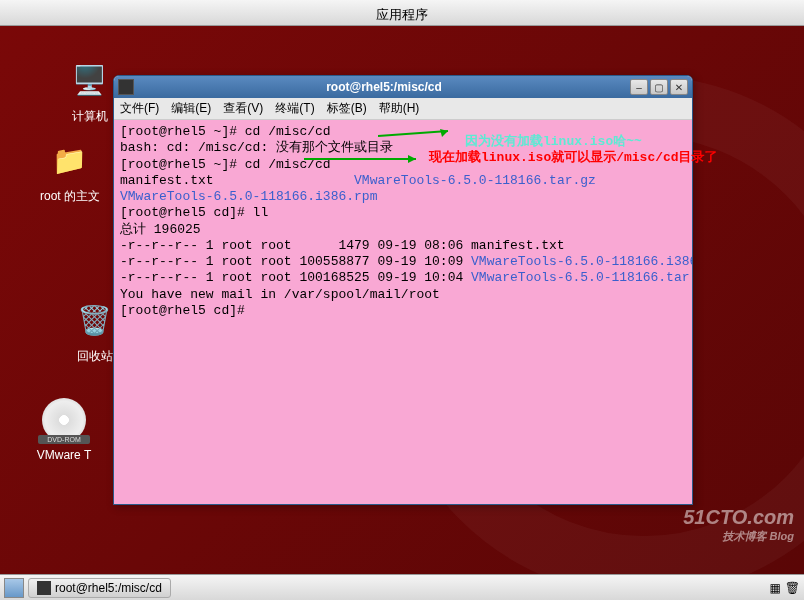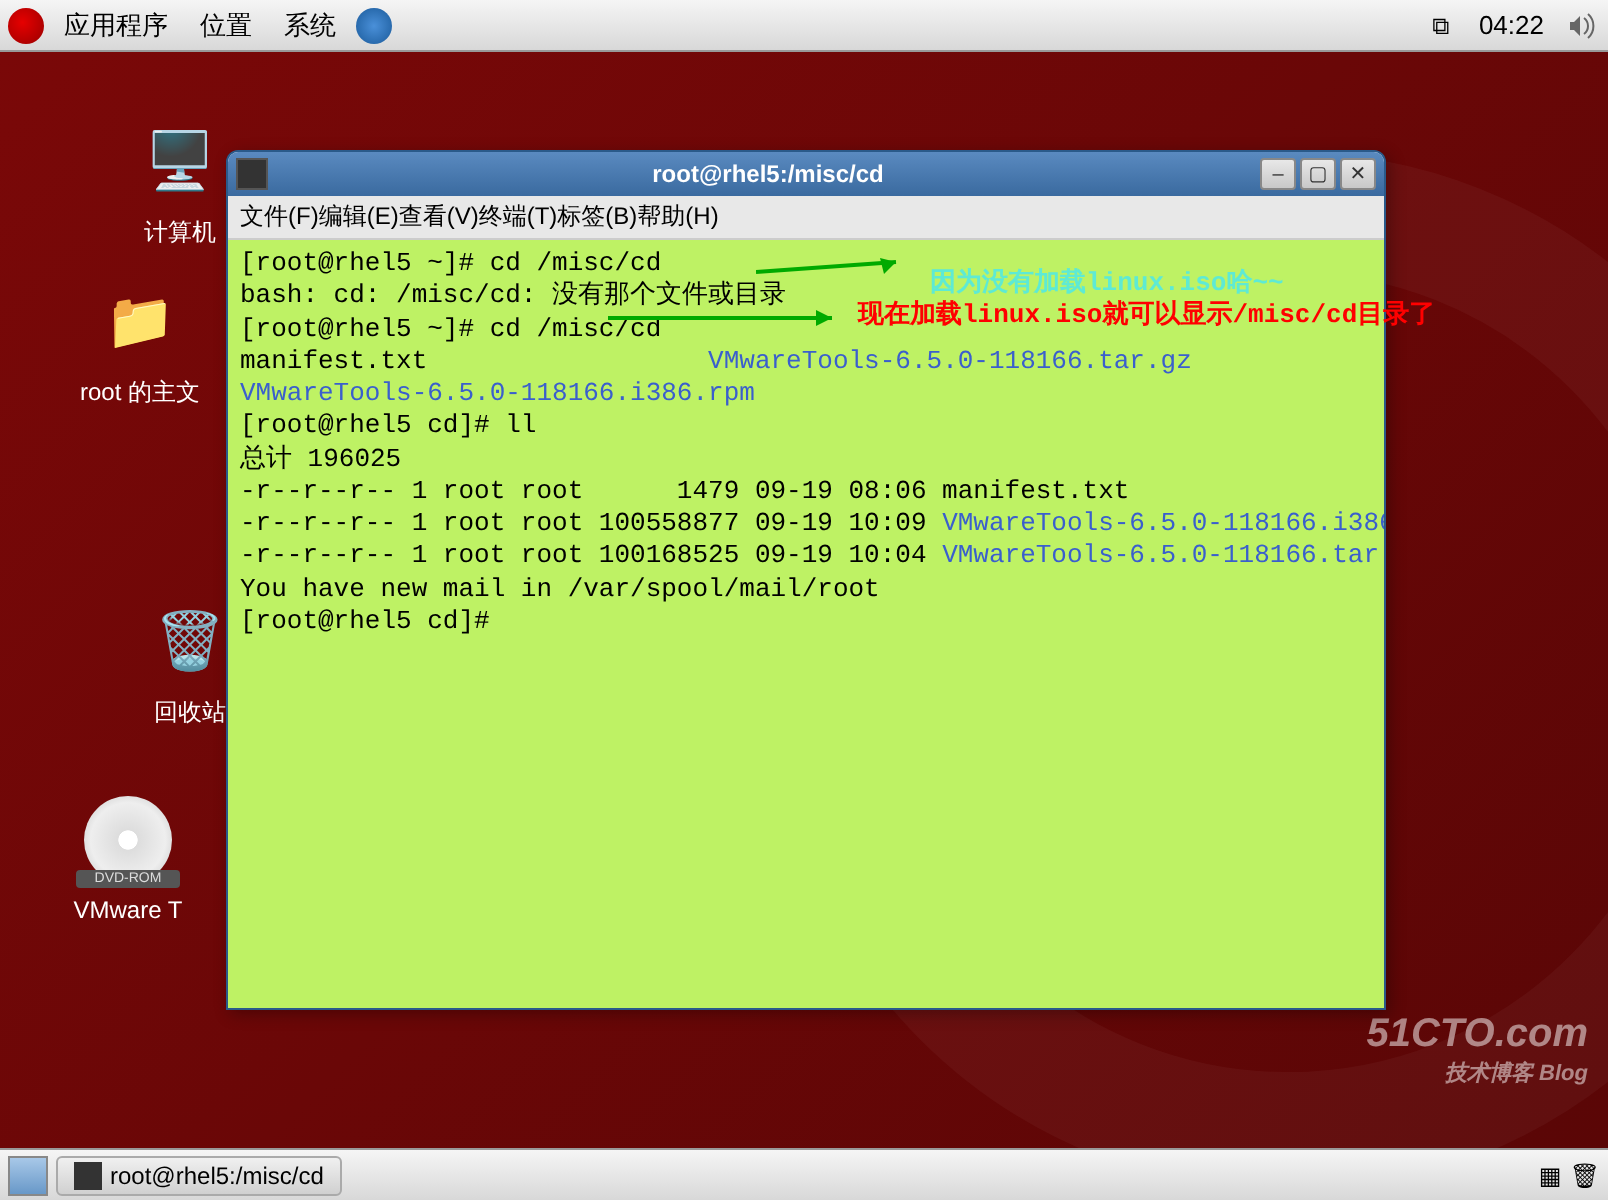--- a/index.html
+++ b/index.html
@@ -1,19 +1,19 @@
 <!DOCTYPE html>
 <html><head>
 <meta charset="utf-8">
 <style>
 * { margin: 0; padding: 0; box-sizing: border-box; }
 body { width: 804px; height: 600px; font-family: sans-serif; font-size: 12px; overflow: hidden; background: #8B1A1A; position: relative; }
 
 
-.top-panel { height: 26px; background: linear-gradient(#f5f5f5, #d8d8d8); border-bottom: 1px solid #999; display: flex; align-items: center; padding: 0 4px; gap: 4px; }
+.top-panel { height: 26px; background: linear-gradient(#f5f5f5, #d8d8d8); border-bottom: 1px solid #999; display: flex; align-items: center; padding: 0 4px; gap: 4px; flex-direction: column; }
 .top-panel .redhat { width: 18px; height: 18px; background: radial-gradient(circle at 40% 40%, #e60000, #900); border-radius: 50%; }
 .top-panel .menu-item { padding: 2px 6px; font-size: 13px; cursor: pointer; }
 .top-panel .globe { width: 18px; height: 18px; background: radial-gradient(circle, #4a90d9, #1a5a9a); border-radius: 50%; }
 .top-panel .spacer { flex: 1; }
 .top-panel .tray-icon { width: 18px; height: 18px; display: flex; align-items: center; justify-content: center; }
 .clock { font-size: 13px; padding: 0 6px; }
 
 
 .desktop { position: absolute; top: 26px; bottom: 26px; left: 0; right: 0; background: linear-gradient(135deg, #7a0808 0%, #5a0606 100%); }
 .desktop::before { content: ''; position: absolute; top: 50px; right: -100px; width: 400px; height: 400px; border: 60px solid rgba(255,255,255,0.04); border-radius: 50%; }
@@ -25,23 +25,23 @@
 .di-dvd { top: 370px; left: 24px; }
 .dvd-disc { width: 44px; height: 44px; background: radial-gradient(circle, #fff 15%, #ddd 16%, #eee 60%, #bbb); border-radius: 50%; position: relative; }
 .dvd-disc::after { content: 'DVD-ROM'; position: absolute; bottom: -2px; left: -4px; right: -4px; font-size: 7px; background: #555; color: #ddd; padding: 1px; border-radius: 2px; }
 
 
 .terminal-window { position: absolute; top: 75px; left: 113px; width: 580px; height: 430px; border: 1px solid #2a5a8a; border-radius: 6px 6px 0 0; background: #fff; box-shadow: 2px 2px 8px rgba(0,0,0,0.3); display: flex; flex-direction: column; }
 .titlebar { height: 22px; background: linear-gradient(#5a8ac0, #3a6a9f); border-radius: 5px 5px 0 0; display: flex; align-items: center; padding: 0 4px; color: #fff; font-size: 12px; }
 .titlebar .title-icon { width: 16px; height: 16px; background: #333; border: 1px solid #555; margin-right: 6px; }
 .titlebar .title-text { flex: 1; text-align: center; font-weight: bold; }
 .titlebar .win-btn { width: 18px; height: 16px; background: linear-gradient(#e8e8e8,#c8c8c8); border: 1px solid #888; margin-left: 2px; border-radius: 2px; display: flex; align-items: center; justify-content: center; font-size: 10px; color: #333; cursor: pointer; }
-.menubar { height: 22px; background: #e8e8e8; border-bottom: 1px solid #ccc; display: flex; align-items: center; padding: 0 6px; font-size: 12px; }
+.menubar { height: 22px; background: #e8e8e8; border-bottom: 1px solid #ccc; display: flex; align-items: center; padding: 0 6px; gap: 12px; font-size: 12px; }
 .menubar span { cursor: pointer; }
-.terminal-body { flex: 1; background: #bef264; padding: 4px 6px; font-family: "Courier New", monospace; font-size: 13px; line-height: 1.25; color: #000; overflow: auto; position: relative; }
+.terminal-body { flex: 1; background: #f9a8d4; padding: 4px 6px; font-family: "Courier New", monospace; font-size: 13px; line-height: 1.25; color: #000; overflow: auto; position: relative; }
 .terminal-body .line { white-space: pre; }
 .highlight-link { color: #3a5fcd; }
 
 
 .annotation { position: absolute; font-family: "Courier New", monospace; font-size: 13px; font-weight: bold; }
 .anno1 { top: 116px; left: 465px; color: #5eead4; margin-top: 16px; }
 .anno2 { top: 148px; left: 429px; color: #ff0000; text-align: right; }
 .arrow1 { position: absolute; top: 129px; left: 378px; width: 80px; }
 .arrow2 { position: absolute; top: 154px; left: 304px; width: 120px; }
 

